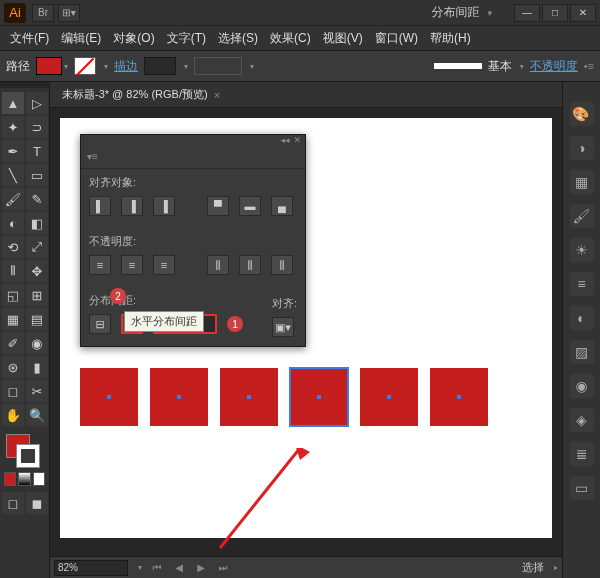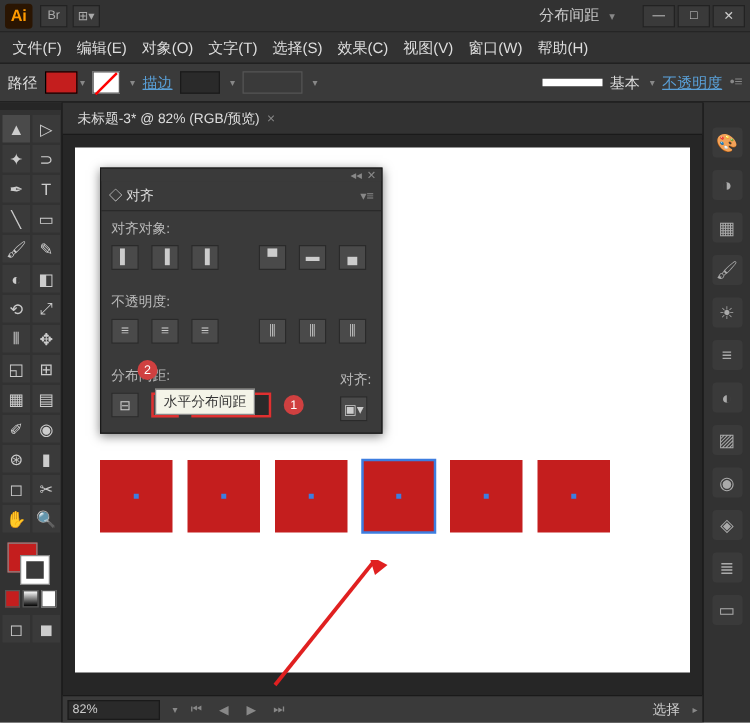--- a/index.html
+++ b/index.html
@@ -1,18 +1,18 @@
 <!DOCTYPE html>
 <html><head>
 <meta charset="utf-8">
 <style>
 * { margin: 0; padding: 0; box-sizing: border-box; font-family: "Microsoft YaHei", sans-serif; }
 body { background: #323232; width: 600px; height: 578px; overflow: hidden; color: #ccc; font-size: 11px; }
 .titlebar { height: 26px; background: #323232; display: flex; align-items: center; padding: 0 4px; border-bottom: 1px solid #222; }
-.ai-logo { width: 22px; height: 20px; background: #2a1502; color: #ff9a00; font-weight: bold; font-size: 13px; display: flex; align-items: center; justify-content: center; border-radius: 3px; margin-right: 6px; }
+.ai-logo { width: 22px; height: 20px; background: #2a1502; color: #ff9a00; font-weight: normal; font-size: 13px; display: flex; align-items: center; justify-content: center; border-radius: 3px; margin-right: 6px; }
 .tb-btn { width: 22px; height: 18px; background: #3a3a3a; border: 1px solid #222; margin-right: 4px; display: flex; align-items: center; justify-content: center; color: #aaa; font-size: 10px; }
 .tb-spacer { flex: 1; }
 .tb-label { font-size: 12px; color: #ccc; margin-right: 8px; }
 .tb-arrow { color: #888; font-size: 9px; margin-right: 20px; }
 .win-btn { width: 26px; height: 18px; background: #3a3a3a; border: 1px solid #222; margin-left: 2px; color: #ccc; display: flex; align-items: center; justify-content: center; font-size: 10px; }
 .menubar { height: 24px; background: #323232; display: flex; align-items: center; padding: 0 4px; }
 .menu-item { padding: 0 6px; font-size: 12px; color: #ddd; cursor: default; }
 .controlbar { height: 32px; background: #3a3a3a; border-top: 1px solid #1a1a1a; border-bottom: 1px solid #1a1a1a; display: flex; align-items: center; padding: 0 6px; gap: 6px; }
 .cb-label { font-size: 12px; color: #ddd; }
 .swatch { width: 26px; height: 18px; background: #c41e1e; border: 1px solid #000; }
@@ -27,21 +27,21 @@
 .toolbox { width: 50px; background: #323232; border-right: 1px solid #1a1a1a; display: flex; flex-direction: column; }
 .tool-grid { display: grid; grid-template-columns: 1fr 1fr; gap: 2px; padding: 4px 2px; }
 .tool { width: 22px; height: 22px; background: #3a3a3a; display: flex; align-items: center; justify-content: center; color: #ccc; font-size: 13px; position: relative; }
 .tool.sel { background: #4a4a4a; }
 .tool-color { padding: 4px; position: relative; height: 40px; }
 .fill-sw { width: 24px; height: 24px; background: #c41e1e; border: 1px solid #888; position: absolute; top: 4px; left: 6px; }
 .stroke-sw { width: 24px; height: 24px; background: #fff; border: 1px solid #888; position: absolute; top: 14px; left: 16px; }
 .stroke-sw::after { content: ''; position: absolute; inset: 4px; background: #3a3a3a; }
 .mini-sw { display: flex; gap: 2px; padding: 2px 4px; }
 .mini-sw div { width: 14px; height: 14px; border: 1px solid #555; }
-.workarea { flex: 1; display: flex; flex-direction: column; background: #000000; position: relative; }
+.workarea { flex: 1; display: flex; flex-direction: column; background: #8b5cf6; position: relative; }
 .tab-strip { height: 26px; background: #323232; display: flex; align-items: center; padding: 0 4px; border-bottom: 1px solid #1a1a1a; }
 .doc-tab { padding: 0 8px; font-size: 11px; color: #ddd; display: flex; align-items: center; gap: 6px; }
 .tab-close { color: #888; }
 .canvas-wrap { flex: 1; background: #262626; padding: 10px 10px 0 10px; position: relative; }
 .canvas { width: 100%; height: 420px; background: #fff; position: relative; }
 .shapes { position: absolute; top: 250px; left: 20px; display: flex; gap: 12px; }
 .sq { width: 58px; height: 58px; background: #c41e1e; position: relative; }
 .sq.sel { outline: 2px solid #3d7de0; outline-offset: -1px; }
 .sq .anchor { width: 4px; height: 4px; background: #3d7de0; position: absolute; top: 50%; left: 50%; transform: translate(-50%,-50%); }
 .arrow-callout { position: absolute; top: 330px; left: 150px; width: 110px; height: 110px; pointer-events: none; }
@@ -201,21 +201,20 @@
             </svg>
         </div>
       </div>
 
       <div class="align-panel">
         <div class="panel-handle">
           <span class="ph-dot">◂◂</span>
           <span class="ph-dot">✕</span>
         </div>
         <div class="ap-header">
-          <span class="ap-title">◇ 对齐</span>
           <span class="ap-menu">▾≡</span>
         </div>
         <div class="ap-section">
           <div class="ap-sec-title">对齐对象:</div>
           <div class="ap-row">
             <div class="ap-btn">▌</div>
             <div class="ap-btn">▐</div>
             <div class="ap-btn">▐</div>
             <div style="width:12px"></div>
             <div class="ap-btn">▀</div>

